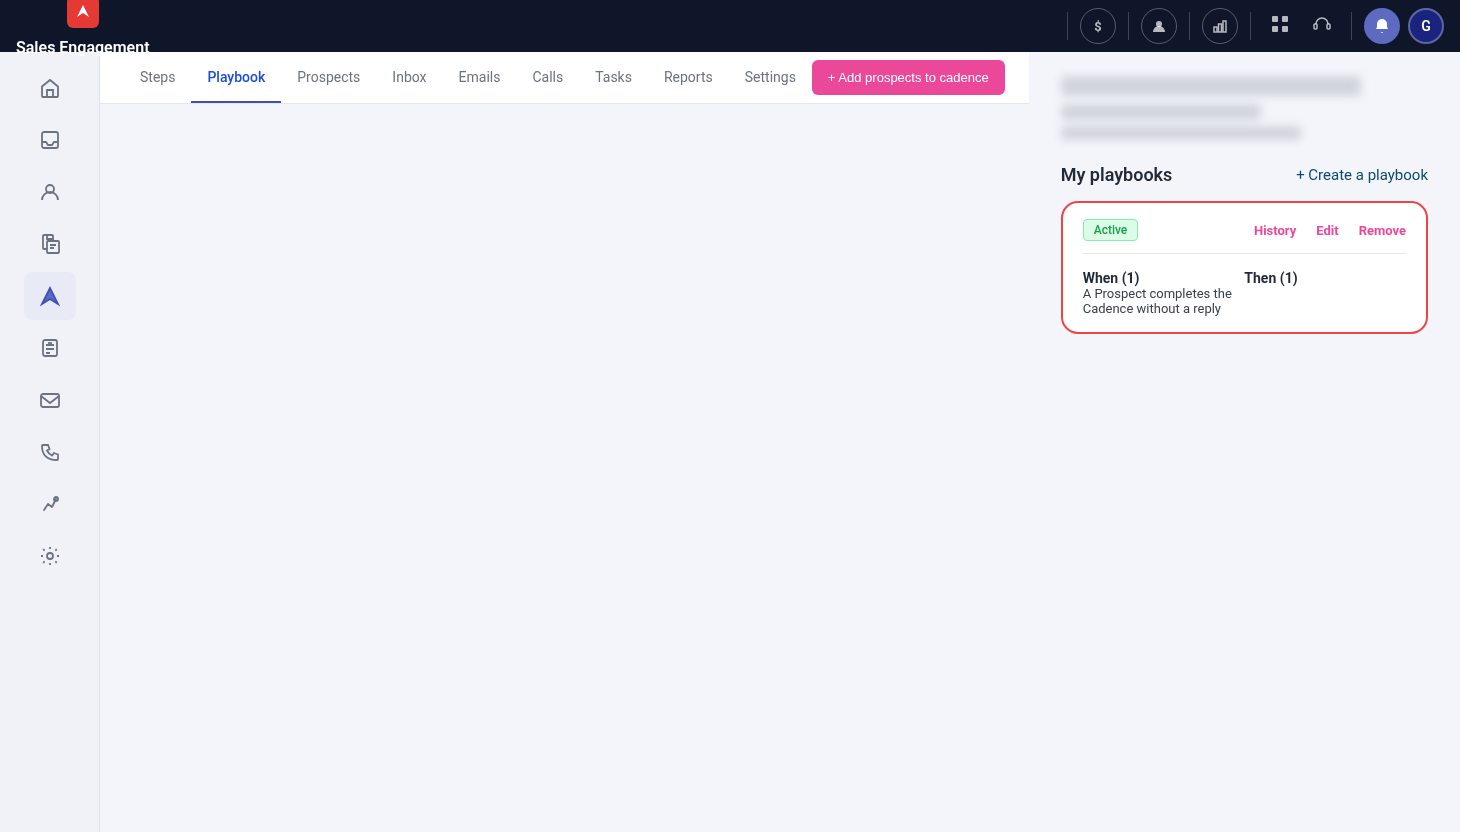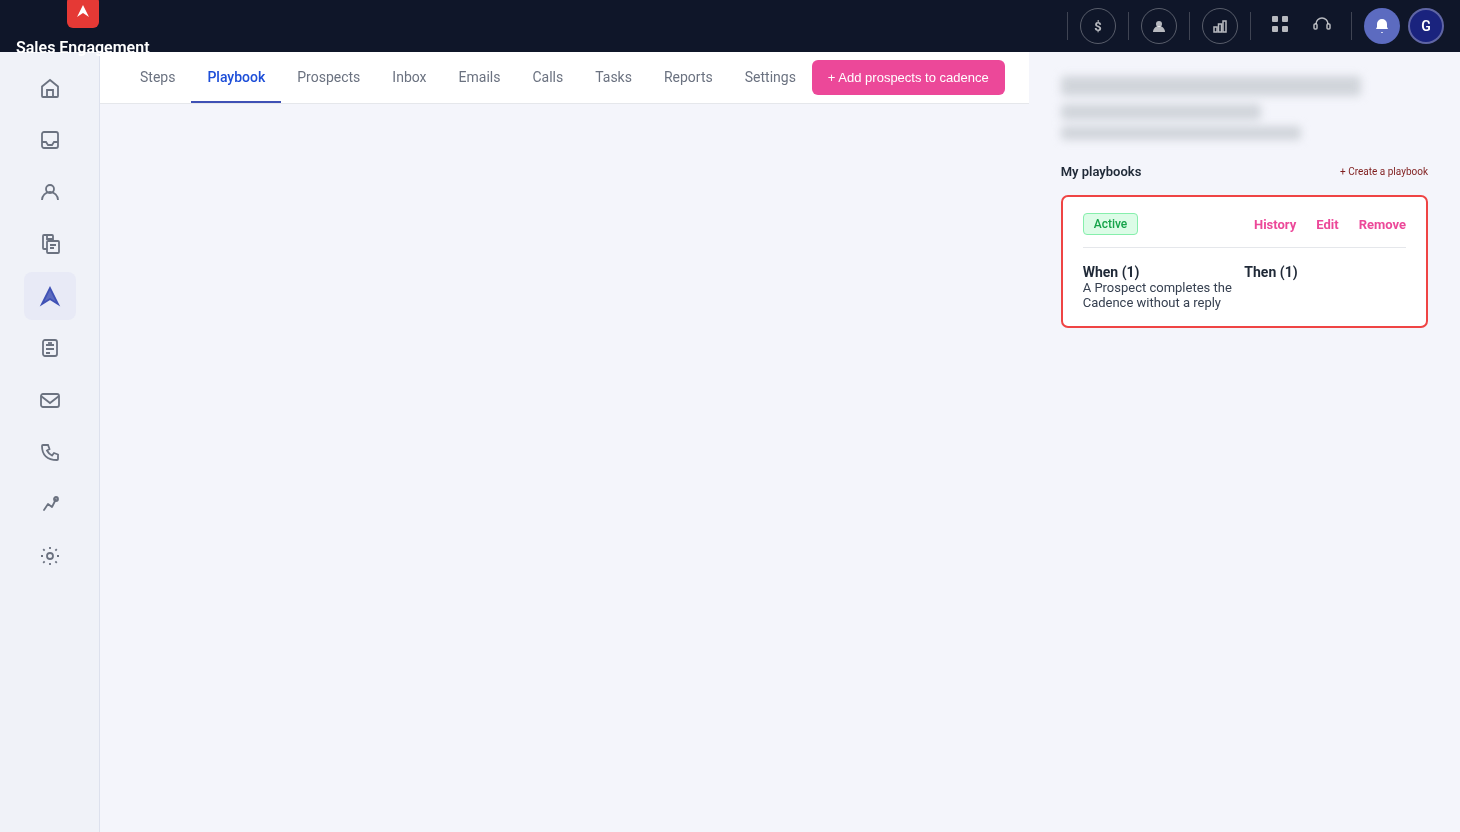--- a/index.html
+++ b/index.html
@@ -216,36 +216,36 @@
     }
 
     
     .playbooks-header {
       display: flex;
       align-items: center;
       justify-content: space-between;
       margin-bottom: 16px;
     }
     .playbooks-title {
-      font-size: 13px;
+      font-size: 18px;
       font-weight: 600;
       color: #1f2937;
     }
     .create-playbook-link {
-      font-size: 10px;
-      color: #7f1d1d;
+      font-size: 15px;
+      color: #0c4a6e;
       cursor: pointer;
       text-decoration: none;
     }
 
     
     .playbook-card {
       background: white;
       border: 2px solid #ef4444;
-      border-radius: 7px;
+      border-radius: 17px;
       padding: 16px 20px;
       max-width: 1000px;
     }
     .playbook-card-header {
       display: flex;
       align-items: center;
       justify-content: space-between;
       padding-bottom: 12px;
       border-bottom: 1px solid #e5e7eb;
       margin-bottom: 16px;

